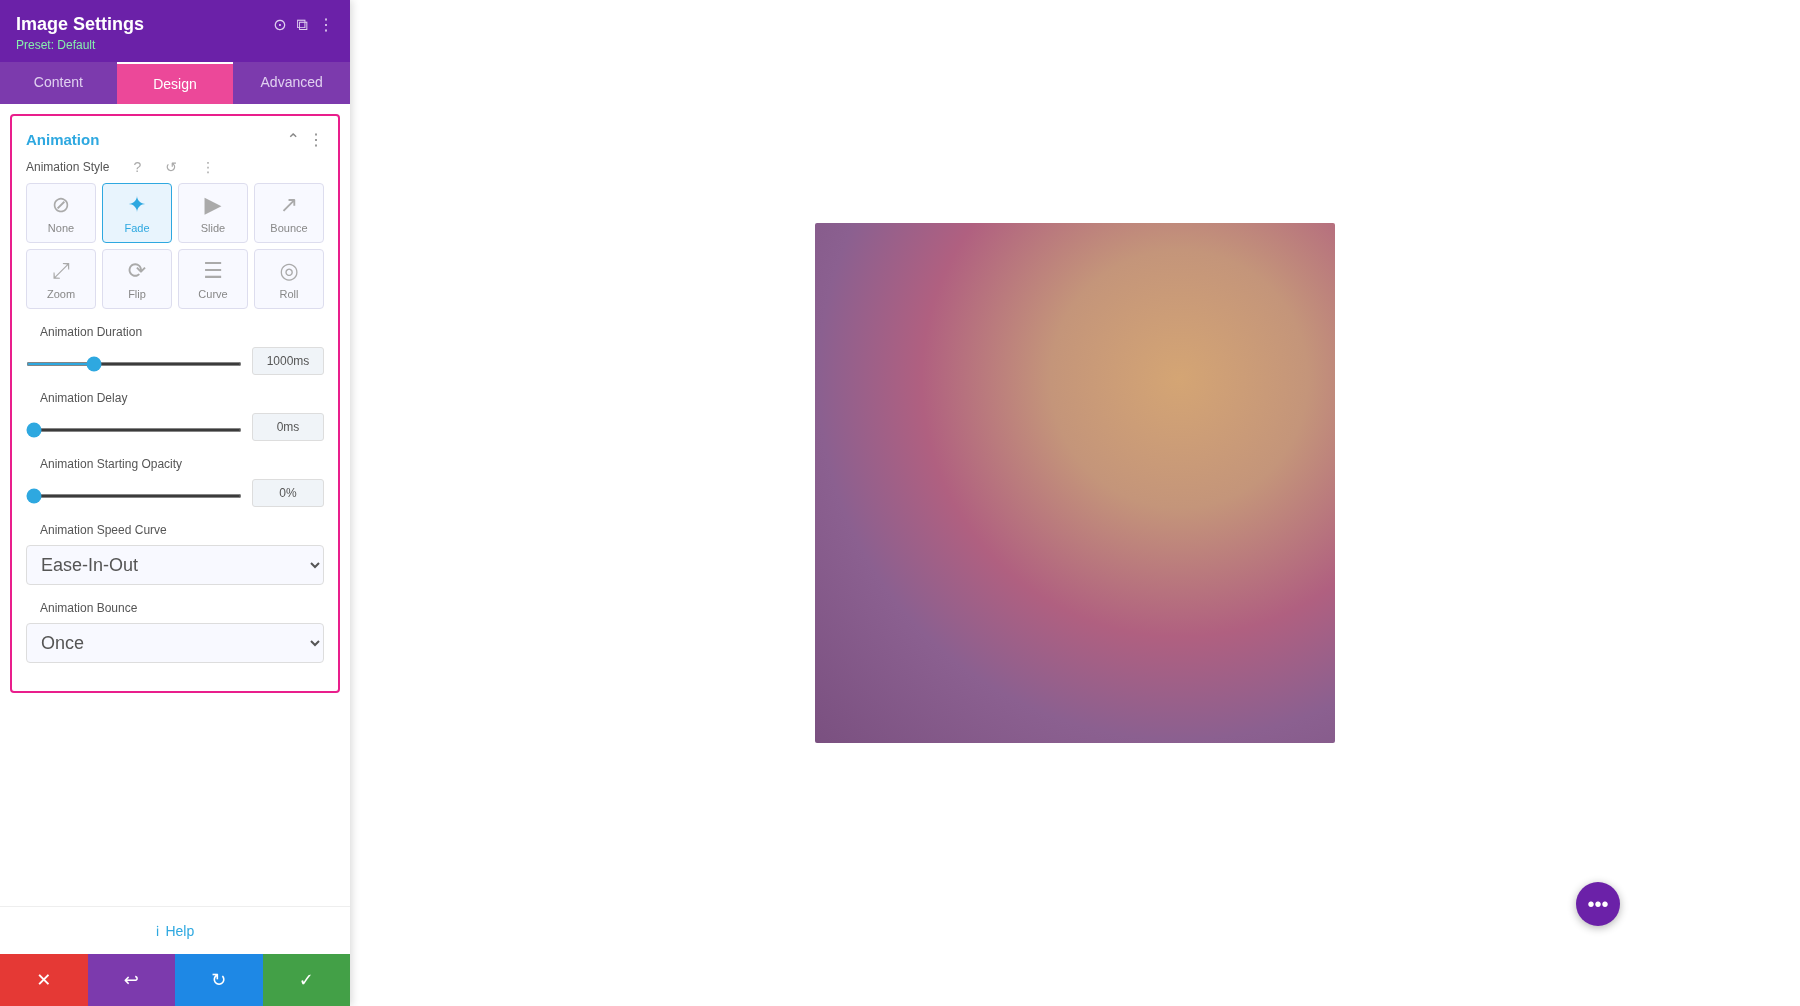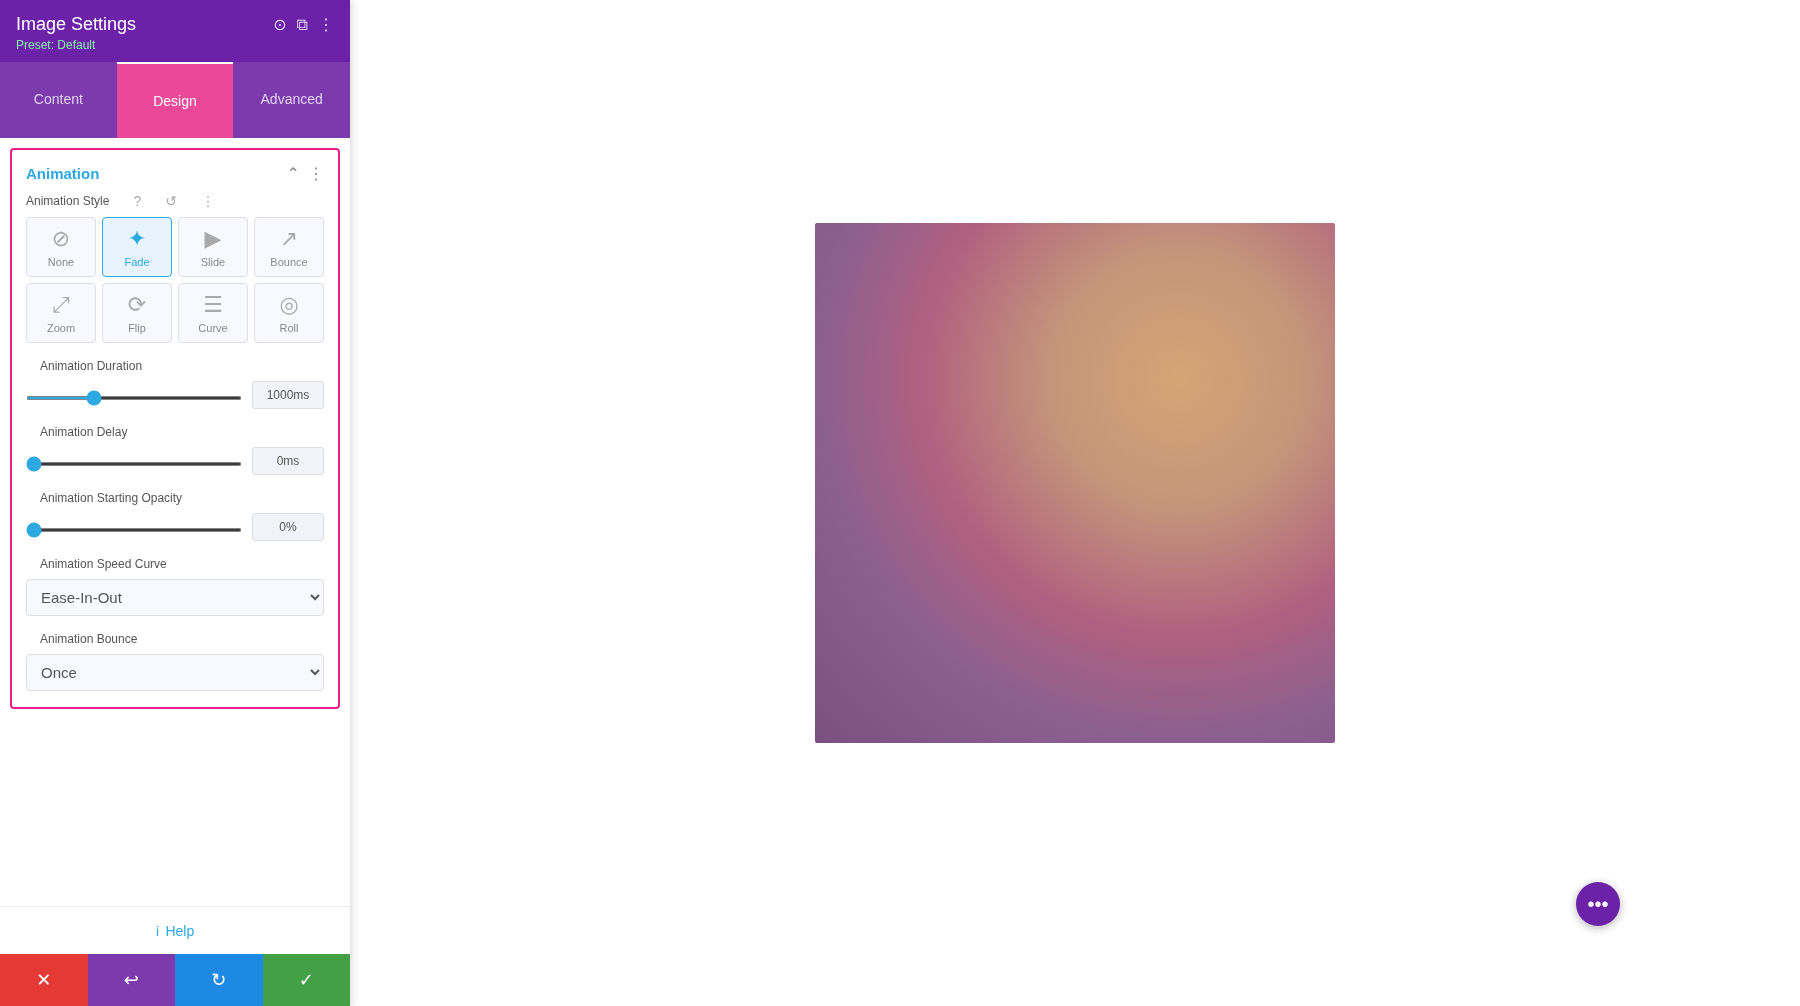--- a/index.html
+++ b/index.html
@@ -30,21 +30,21 @@
       padding: 14px 16px 10px;
       color: #fff;
     }
     .panel-header-top {
       display: flex;
       align-items: center;
       justify-content: space-between;
     }
     .panel-title {
       font-size: 18px;
-      font-weight: 400;
+      font-weight: 700;
       color: #fff;
     }
     .panel-header-icons {
       display: flex;
       gap: 10px;
       align-items: center;
     }
     .panel-header-icons span {
       color: #e0d0f0;
       font-size: 16px;
@@ -57,21 +57,21 @@
     }
 
     
     .tabs {
       display: flex;
       background: #7c3aad;
     }
     .tab {
       flex: 1;
       text-align: center;
-      padding: 29px 8px;
+      padding: 12px 8px;
       color: #e0d0f0;
       font-size: 14px;
       cursor: pointer;
       font-weight: 500;
     }
     .tab.active {
       background: #ec4899;
       color: #fff;
       border-top: 2px solid #fff;
       text-align: center;
@@ -82,20 +82,21 @@
       flex: 1;
       overflow-y: auto;
       padding: 0;
     }
 
     
     .animation-section {
       border: 2px solid #e91e8c;
       margin: 10px;
       border-radius: 4px;
+      padding-bottom: 12px;
     }
     .section-header {
       display: flex;
       align-items: center;
       justify-content: space-between;
       padding: 14px 14px 10px;
     }
     .section-title {
       font-size: 15px;
       font-weight: 600;
@@ -189,21 +190,21 @@
       text-align: center;
     }
 
     
     .select-field {
       width: 100%;
       padding: 8px 10px;
       border: 1px solid #ddd;
       border-radius: 4px;
       background: #f8f9ff;
-      font-size: 15px;
+      font-size: 18px;
       color: #555;
       appearance: auto;
       cursor: pointer;
     }
 
     
     .panel-help {
       padding: 14px;
       text-align: center;
       border-top: 1px solid #eee;

